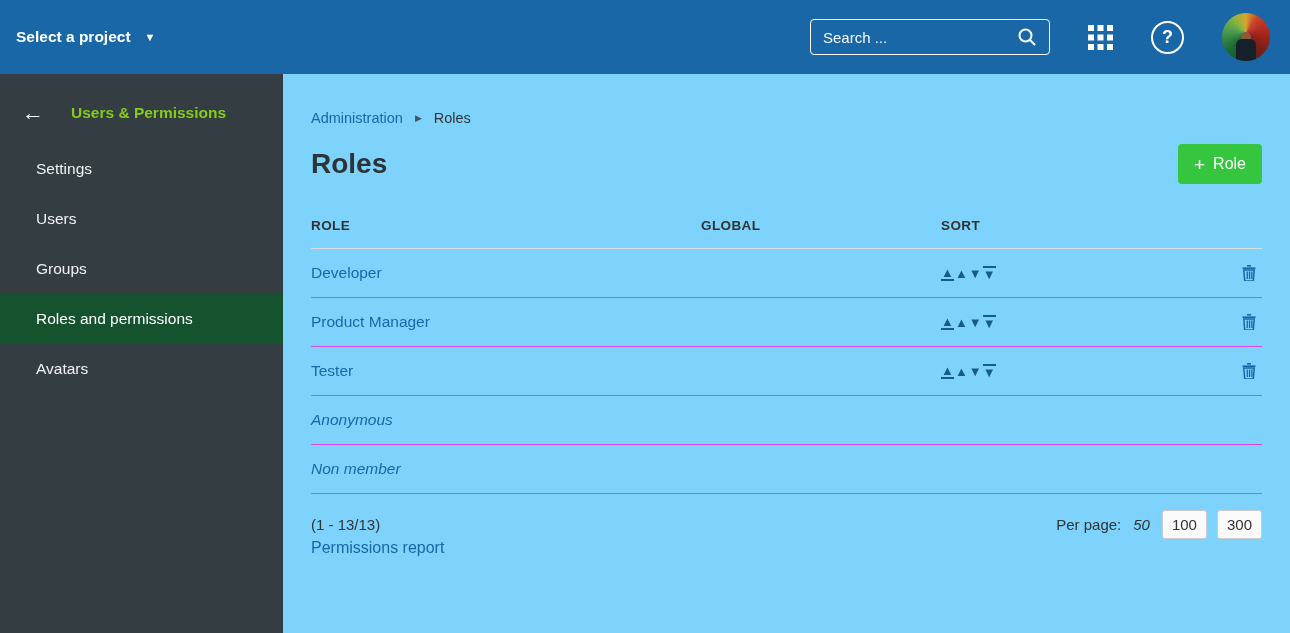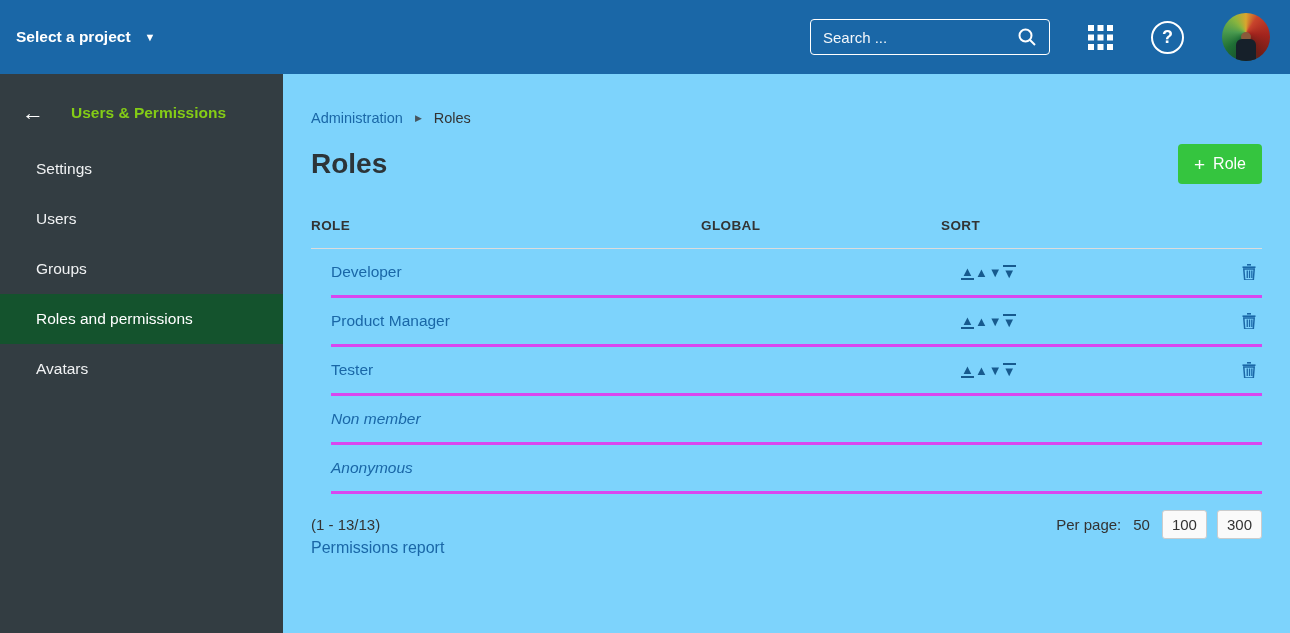--- a/index.html
+++ b/index.html
@@ -57,38 +57,38 @@
   .add-role-btn { background:#35c53f; color:#fff; border:none; border-radius:4px;
     height:40px; padding:0 16px; font-size:16px; display:flex; align-items:center;
     gap:8px; cursor:pointer; font-family:"Liberation Sans", sans-serif; }
   .plus-glyph { font-size:19px; line-height:1; }
 
   
   .roles-table { margin-top:34px; }
   .t-row { display:grid; grid-template-columns:390px 240px 1fr 44px; align-items:center; }
   .t-head { padding-bottom:15px; border-bottom:1px solid #dcdcdc; }
   .th { font-size:13.5px; font-weight:bold; color:#333; letter-spacing:.4px; }
-  .t-body-row { height:49px; border-bottom:3px solid #d946ef;margin-left:20px; }
+  .t-body-row { height:49px; border-bottom:1px solid #d946ef; }
   .role-link { color:#1A67A7; font-size:15.5px; cursor:pointer; }
   .role-builtin { color:#1A67A7; font-size:15.5px; font-style:italic; }
 
   .sort-group { display:flex; align-items:center; gap:1px; }
   .sort-arrow { color:#175a8e; font-size:13px; line-height:1; display:inline-block;
     cursor:pointer; }
   .sort-arrow.bar-bottom { border-bottom:2px solid #175a8e; }
   .sort-arrow.bar-top { border-top:2px solid #175a8e; }
 
   .trash-cell { display:flex; justify-content:flex-end; padding-right:6px; }
   .trash-btn { cursor:pointer; display:flex; }
 
   
   .pagination { display:flex; align-items:center; justify-content:space-between;
     margin-top:16px; font-size:15px; color:#333; }
   .per-page { display:flex; align-items:center; gap:10px;margin-left:28px; }
-  .pp-current { padding:0 2px; }
+  .pp-current { font-style:italic; padding:0 2px; }
   .pp-btn { background:#fafafa; border:1px solid #ccc; border-radius:3px;
     padding:5px 9px; font-size:15px; color:#333; cursor:pointer;
     font-family:Liberation Sans, sans-serif; }
 
   .perm-report { font-size:16px; color:#1A67A7; cursor:pointer;
     display:inline-block; }
 </style>
 </head>
 <body>
 
@@ -228,28 +228,28 @@
               <path d="M1.8 5h10.4l-0.9 11H2.7z" fill="none" stroke="#1A67A7" stroke-width="1.5"></path>
               <rect x="4.6" y="6.5" width="1.3" height="7.5"></rect>
               <rect x="6.9" y="6.5" width="1.3" height="7.5"></rect>
               <rect x="9.2" y="6.5" width="1.3" height="7.5"></rect>
             </svg>
           </span>
         </span>
       </div>
 
       <div class="t-row t-body-row">
+        <span class="role-builtin">Anonymous</span>
+        <span></span>
+          <span></span>
+          <span></span>
+      </div>
+
+      <div class="t-row t-body-row">
         <span class="role-builtin">Non member</span>
-        <span></span>
-          <span></span>
-          <span></span>
-      </div>
-
-      <div class="t-row t-body-row">
-        <span class="role-builtin">Anonymous</span>
         <span></span>
           <span></span>
           <span></span>
       </div>
     </div>
 
     
     <div class="pagination">
       <span>(1 - 13/13)</span>
       <span class="per-page">

